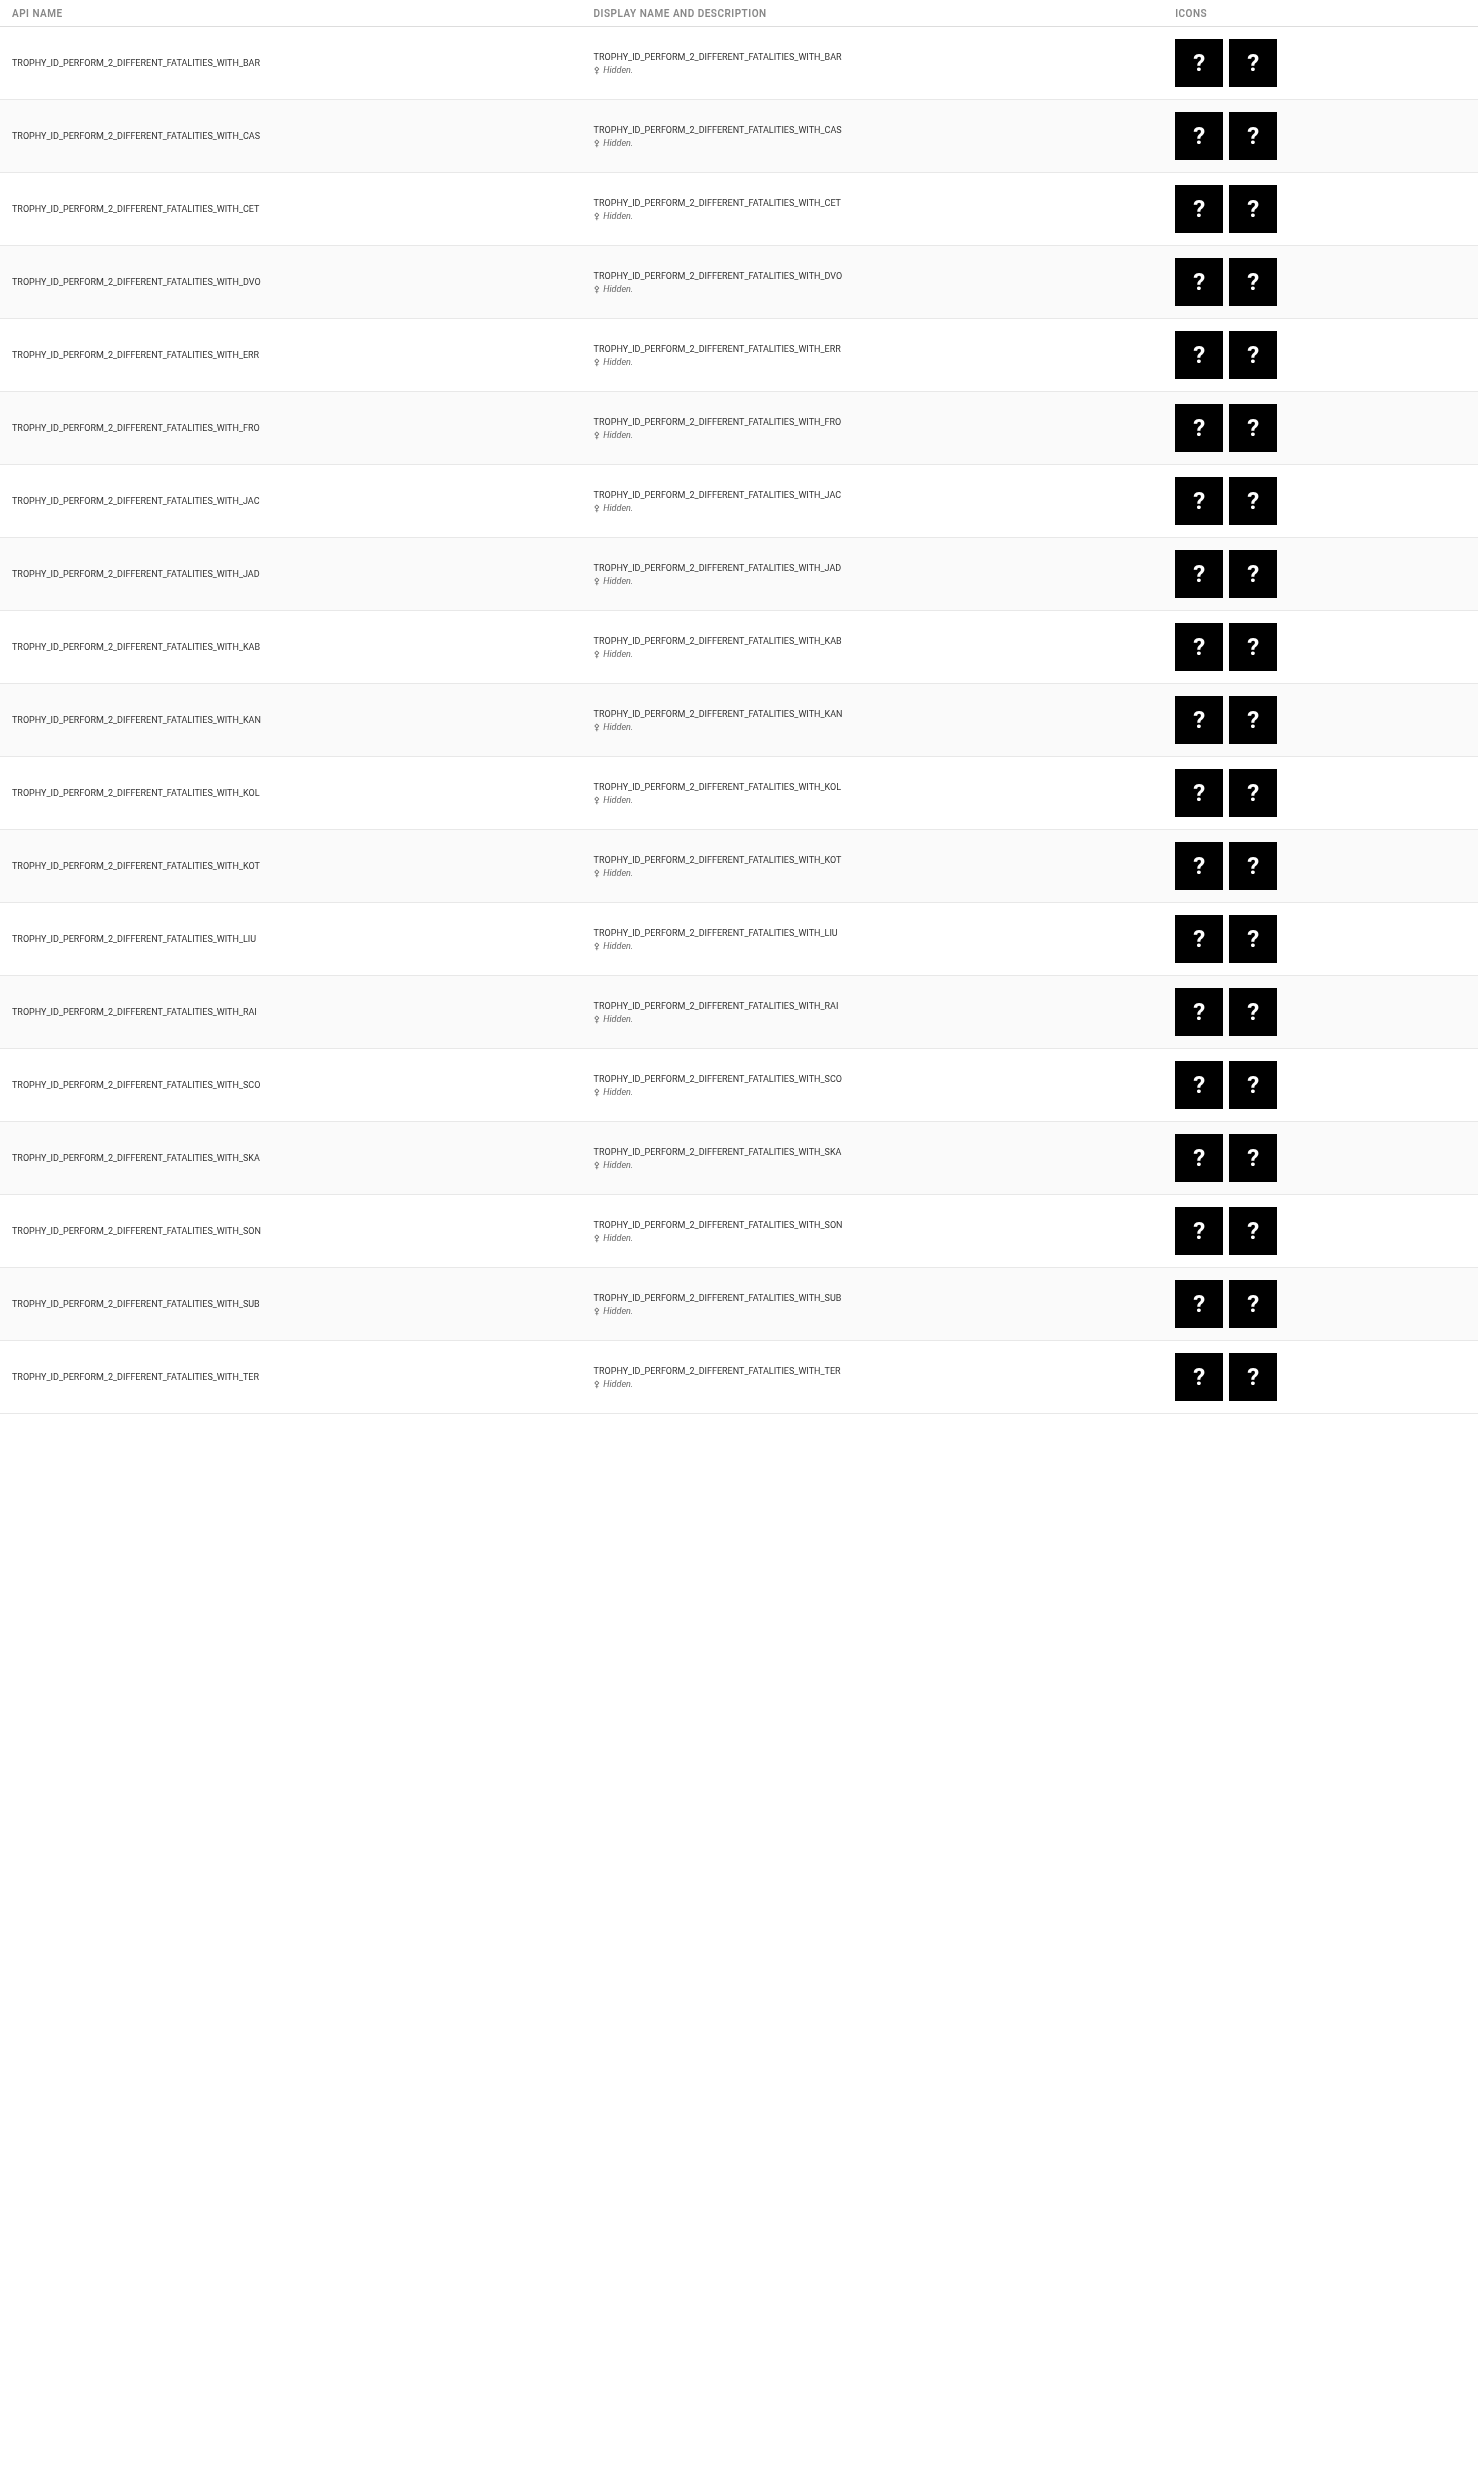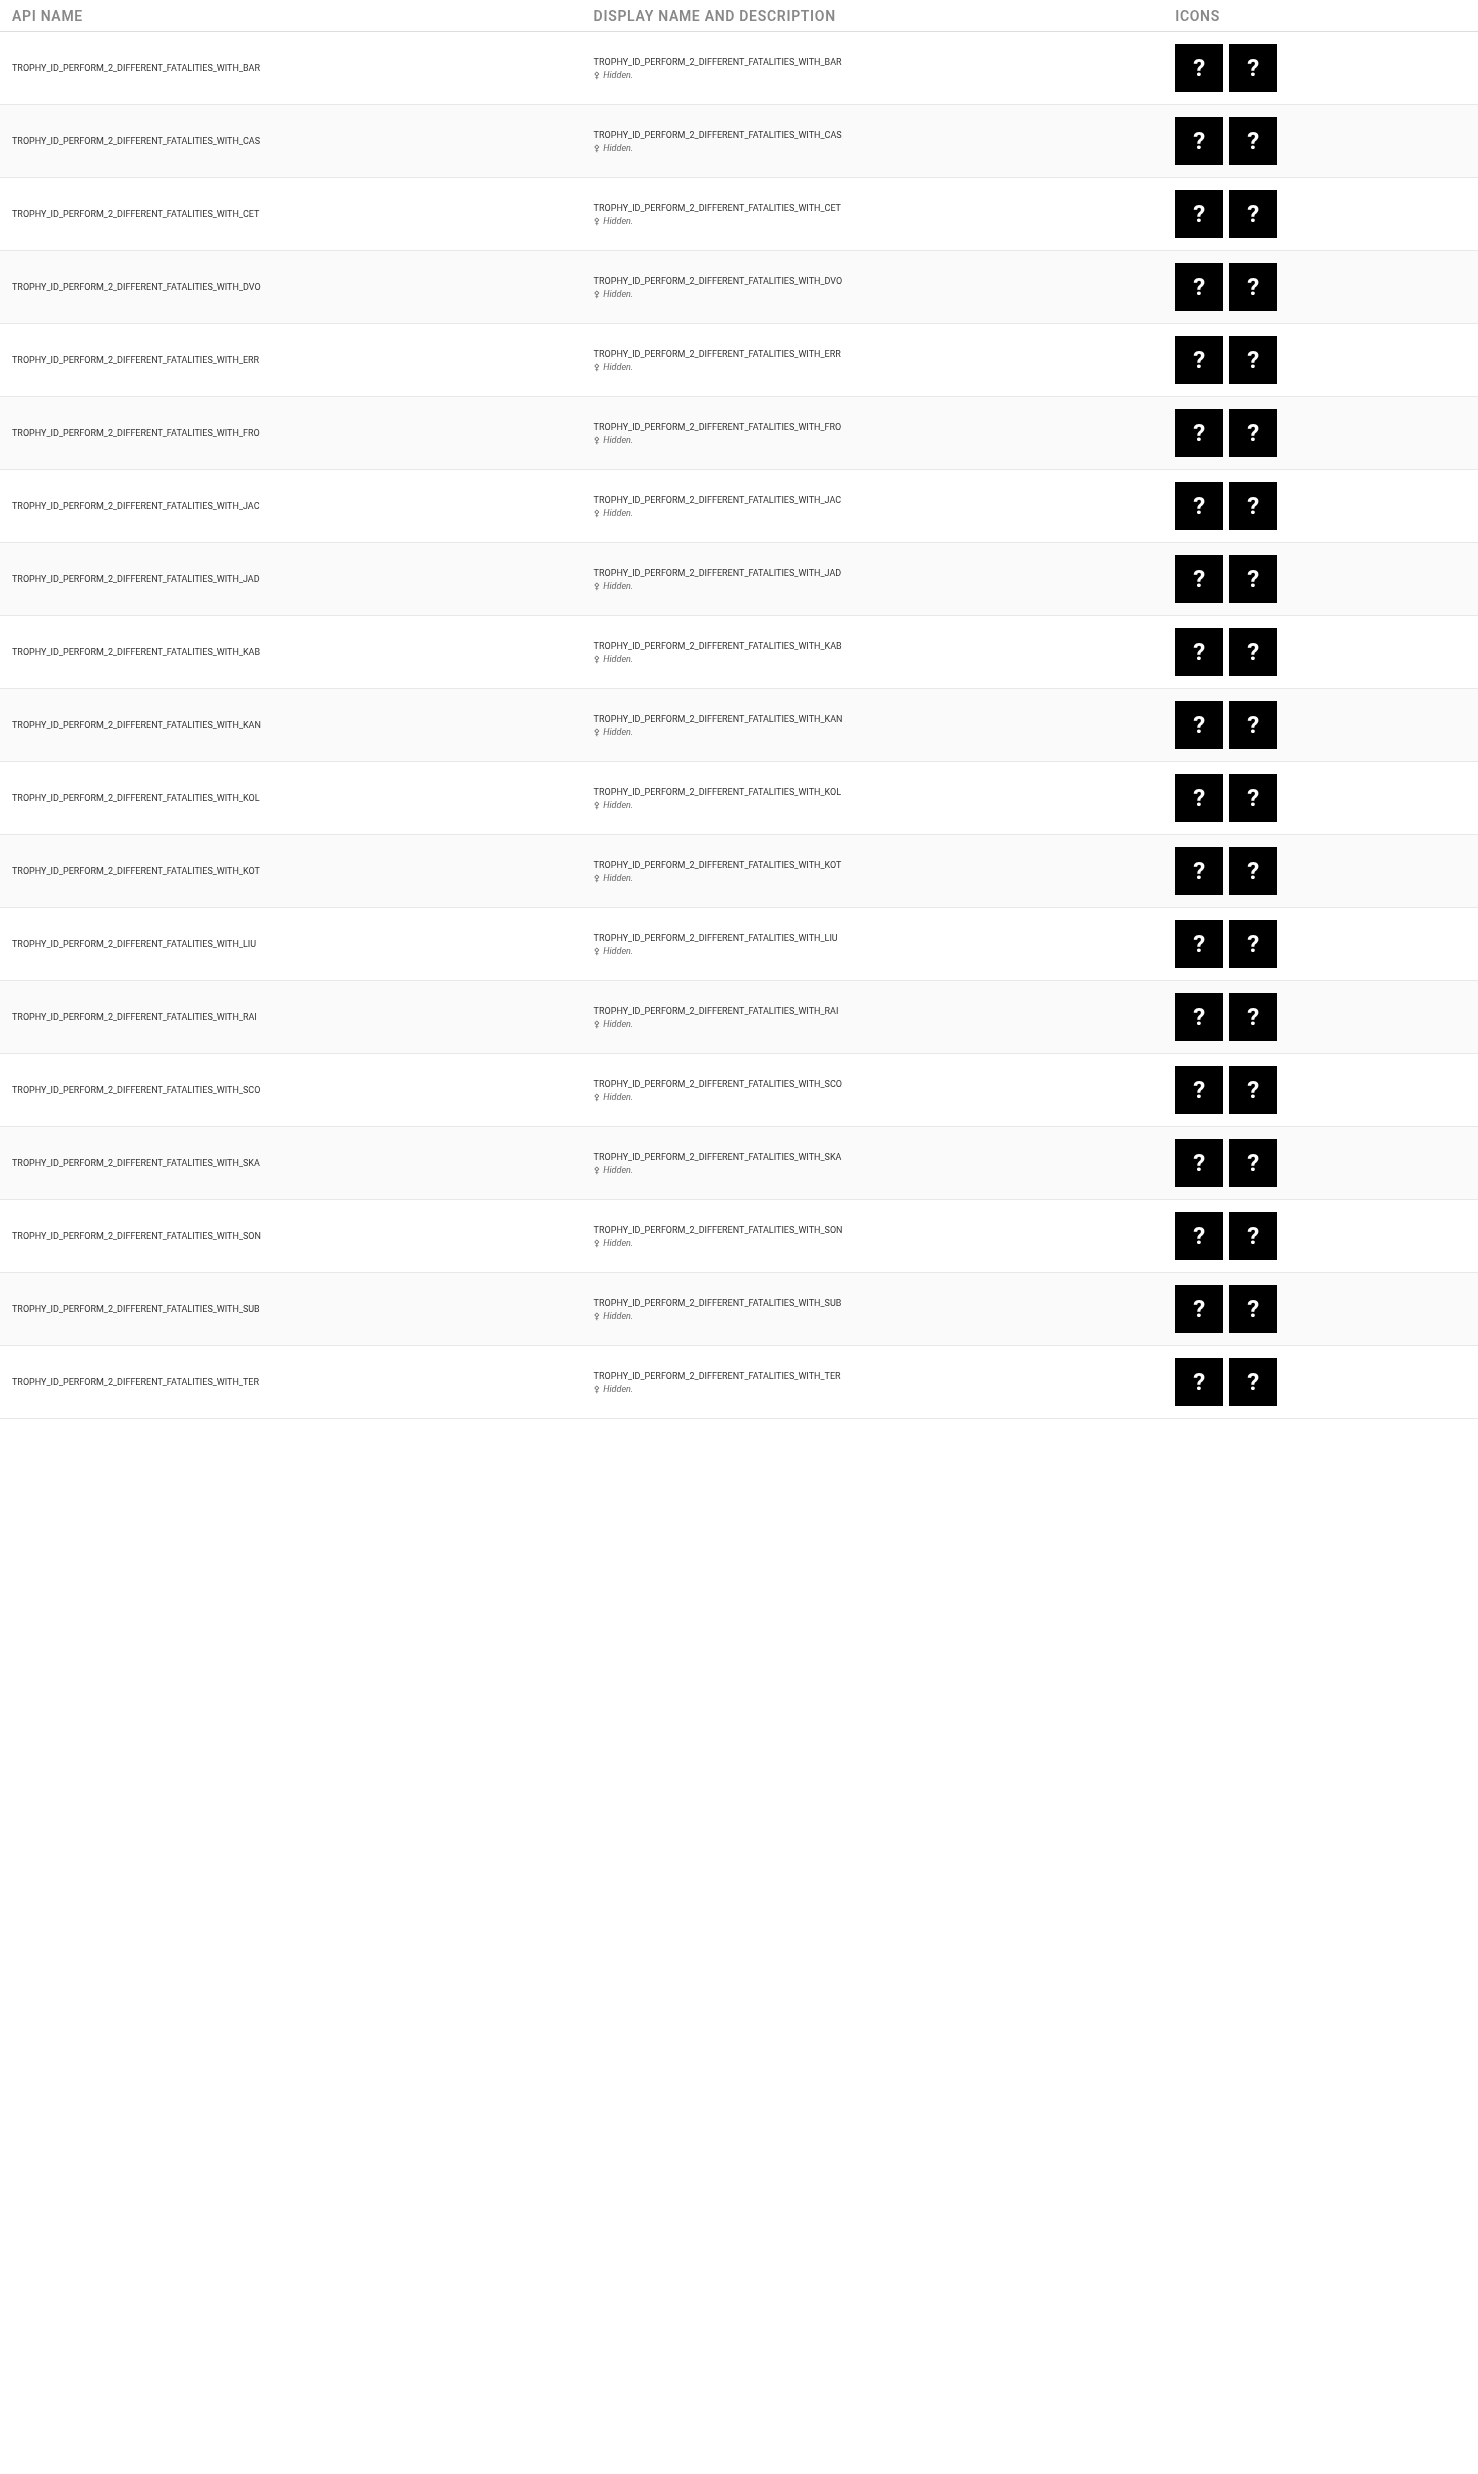--- a/index.html
+++ b/index.html
@@ -22,21 +22,21 @@
 
     .table-header {
       display: grid;
       grid-template-columns: 2fr 2fr 1fr;
       padding: 7.5px 12px;
       border-bottom: 0.8px solid #ddd;
       background: #fff;
     }
 
     .table-header-cell {
-      font-size: 14px;
+      font-size: 10px;
       font-weight: 600;
       color: #888;
       text-transform: uppercase;
       letter-spacing: 0.05em;
     }
 
     .table-row {
       display: grid;
       grid-template-columns: 2fr 2fr 1fr;
       padding: 12px;

